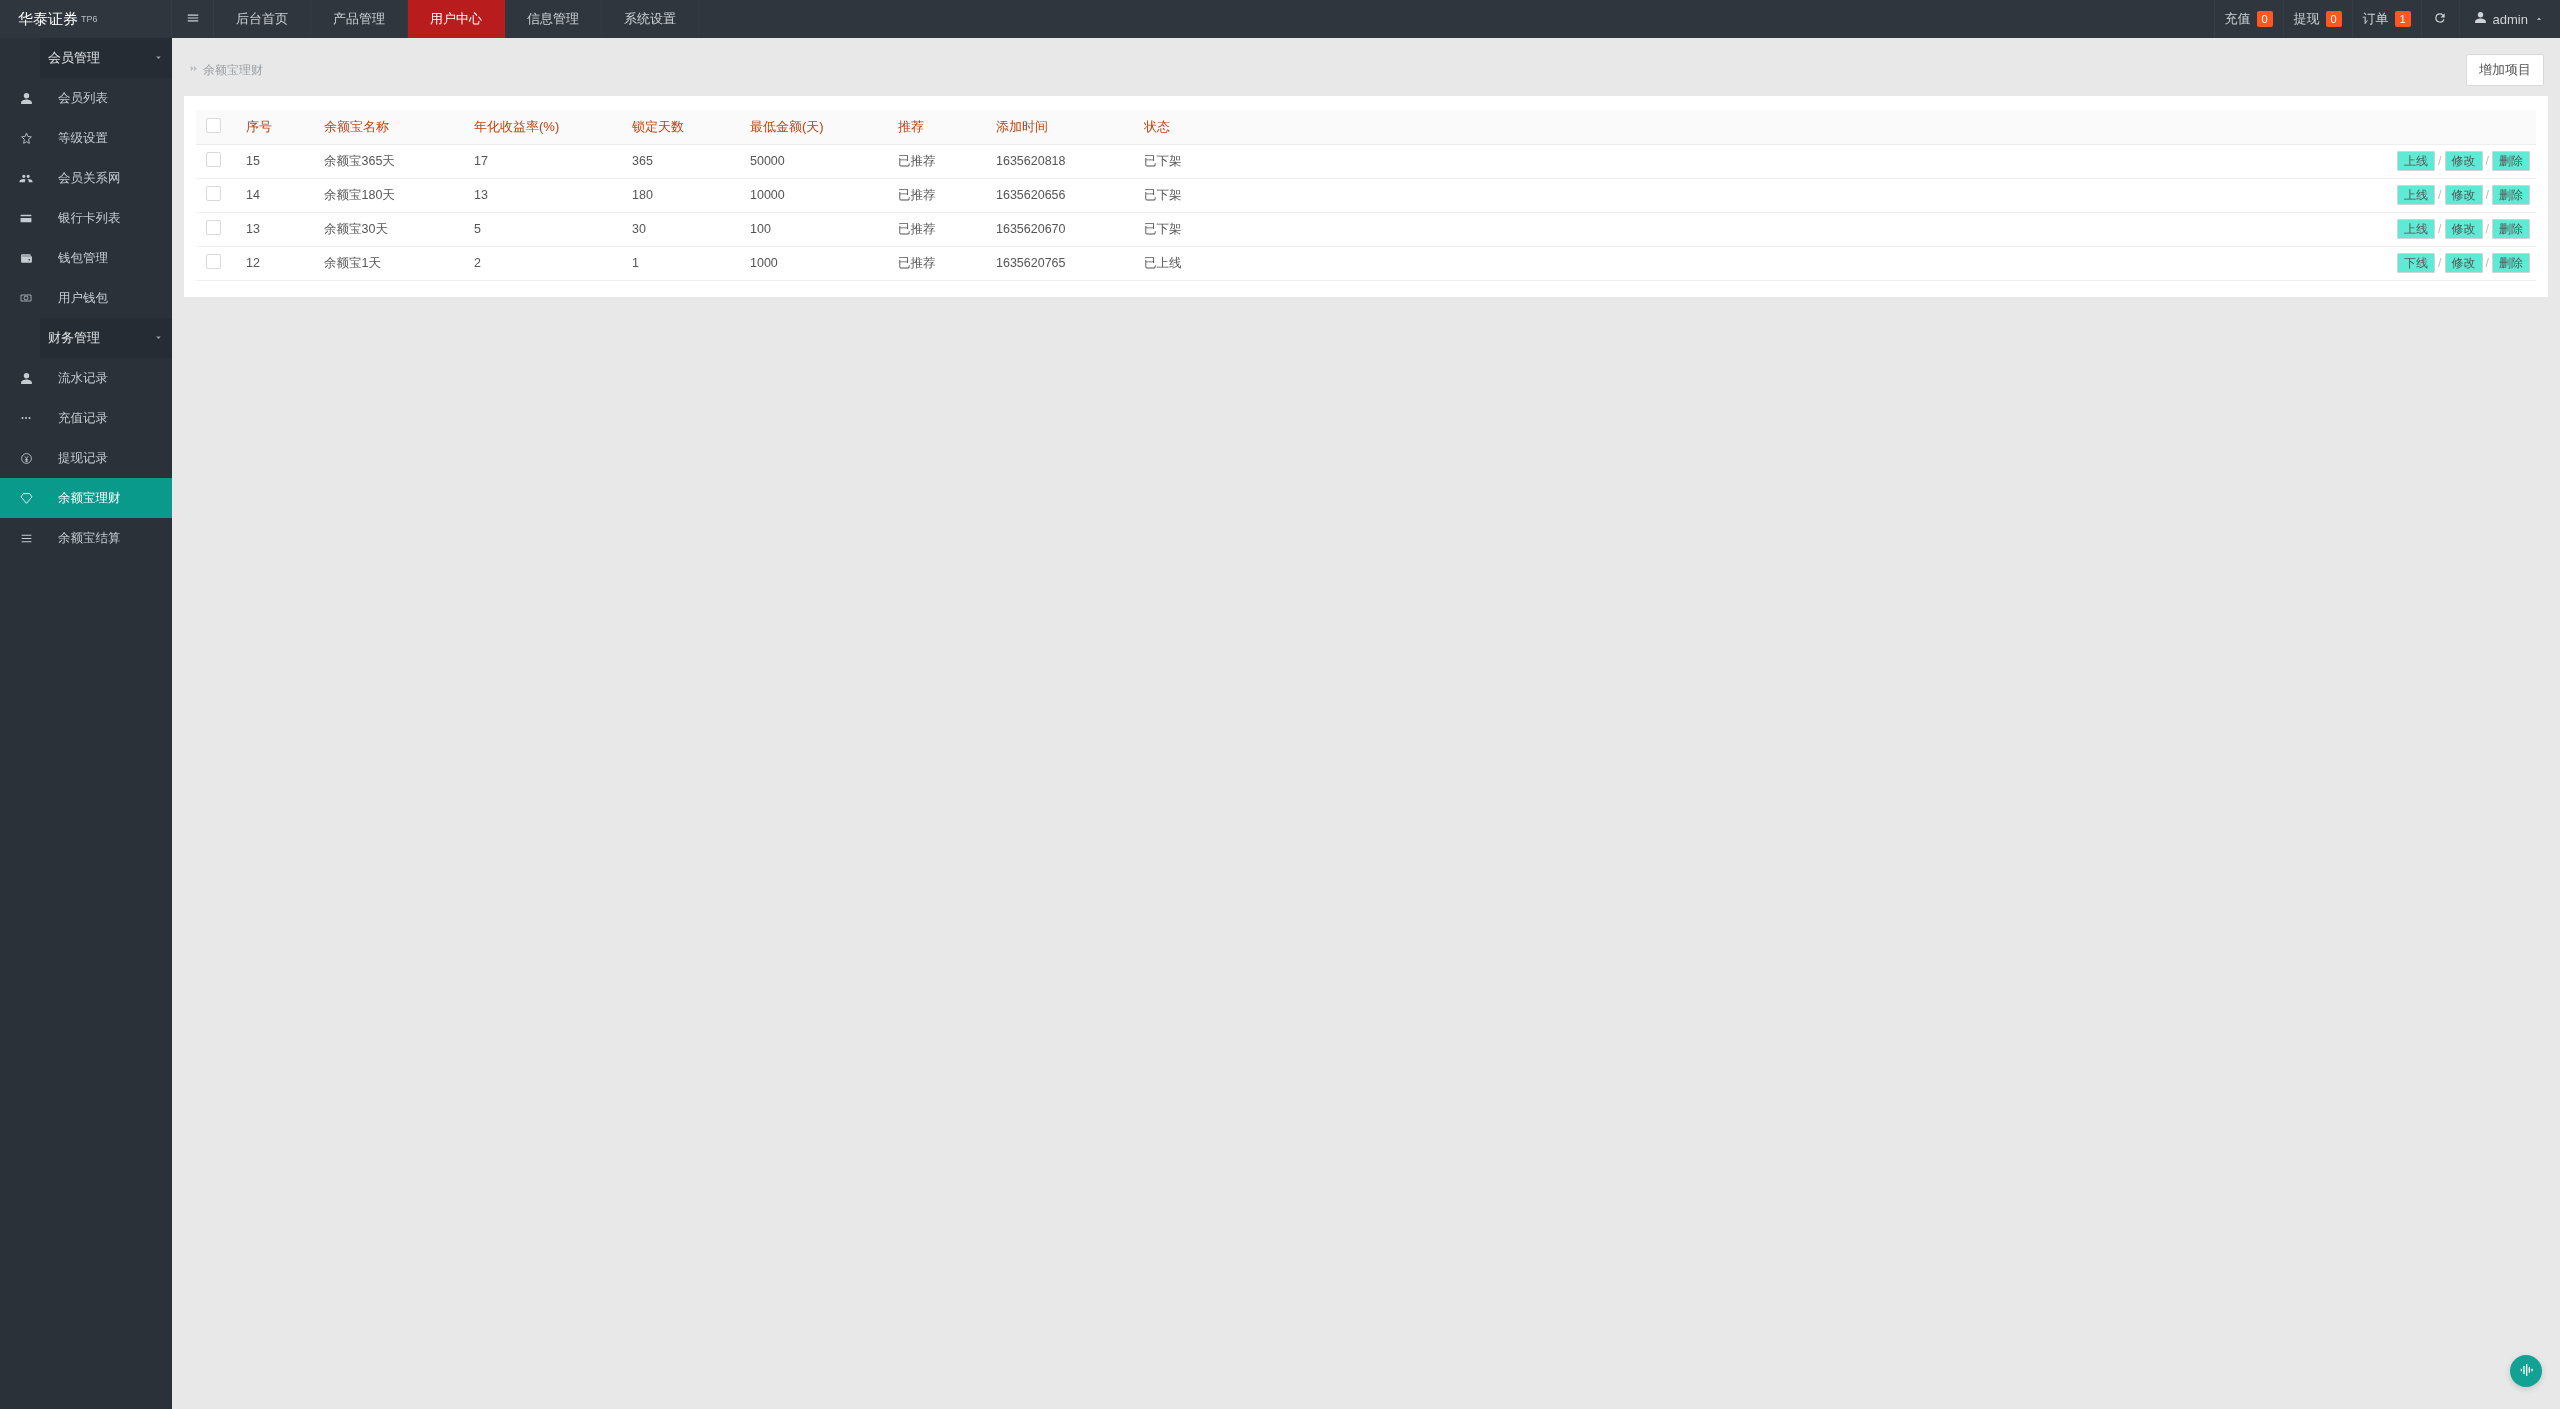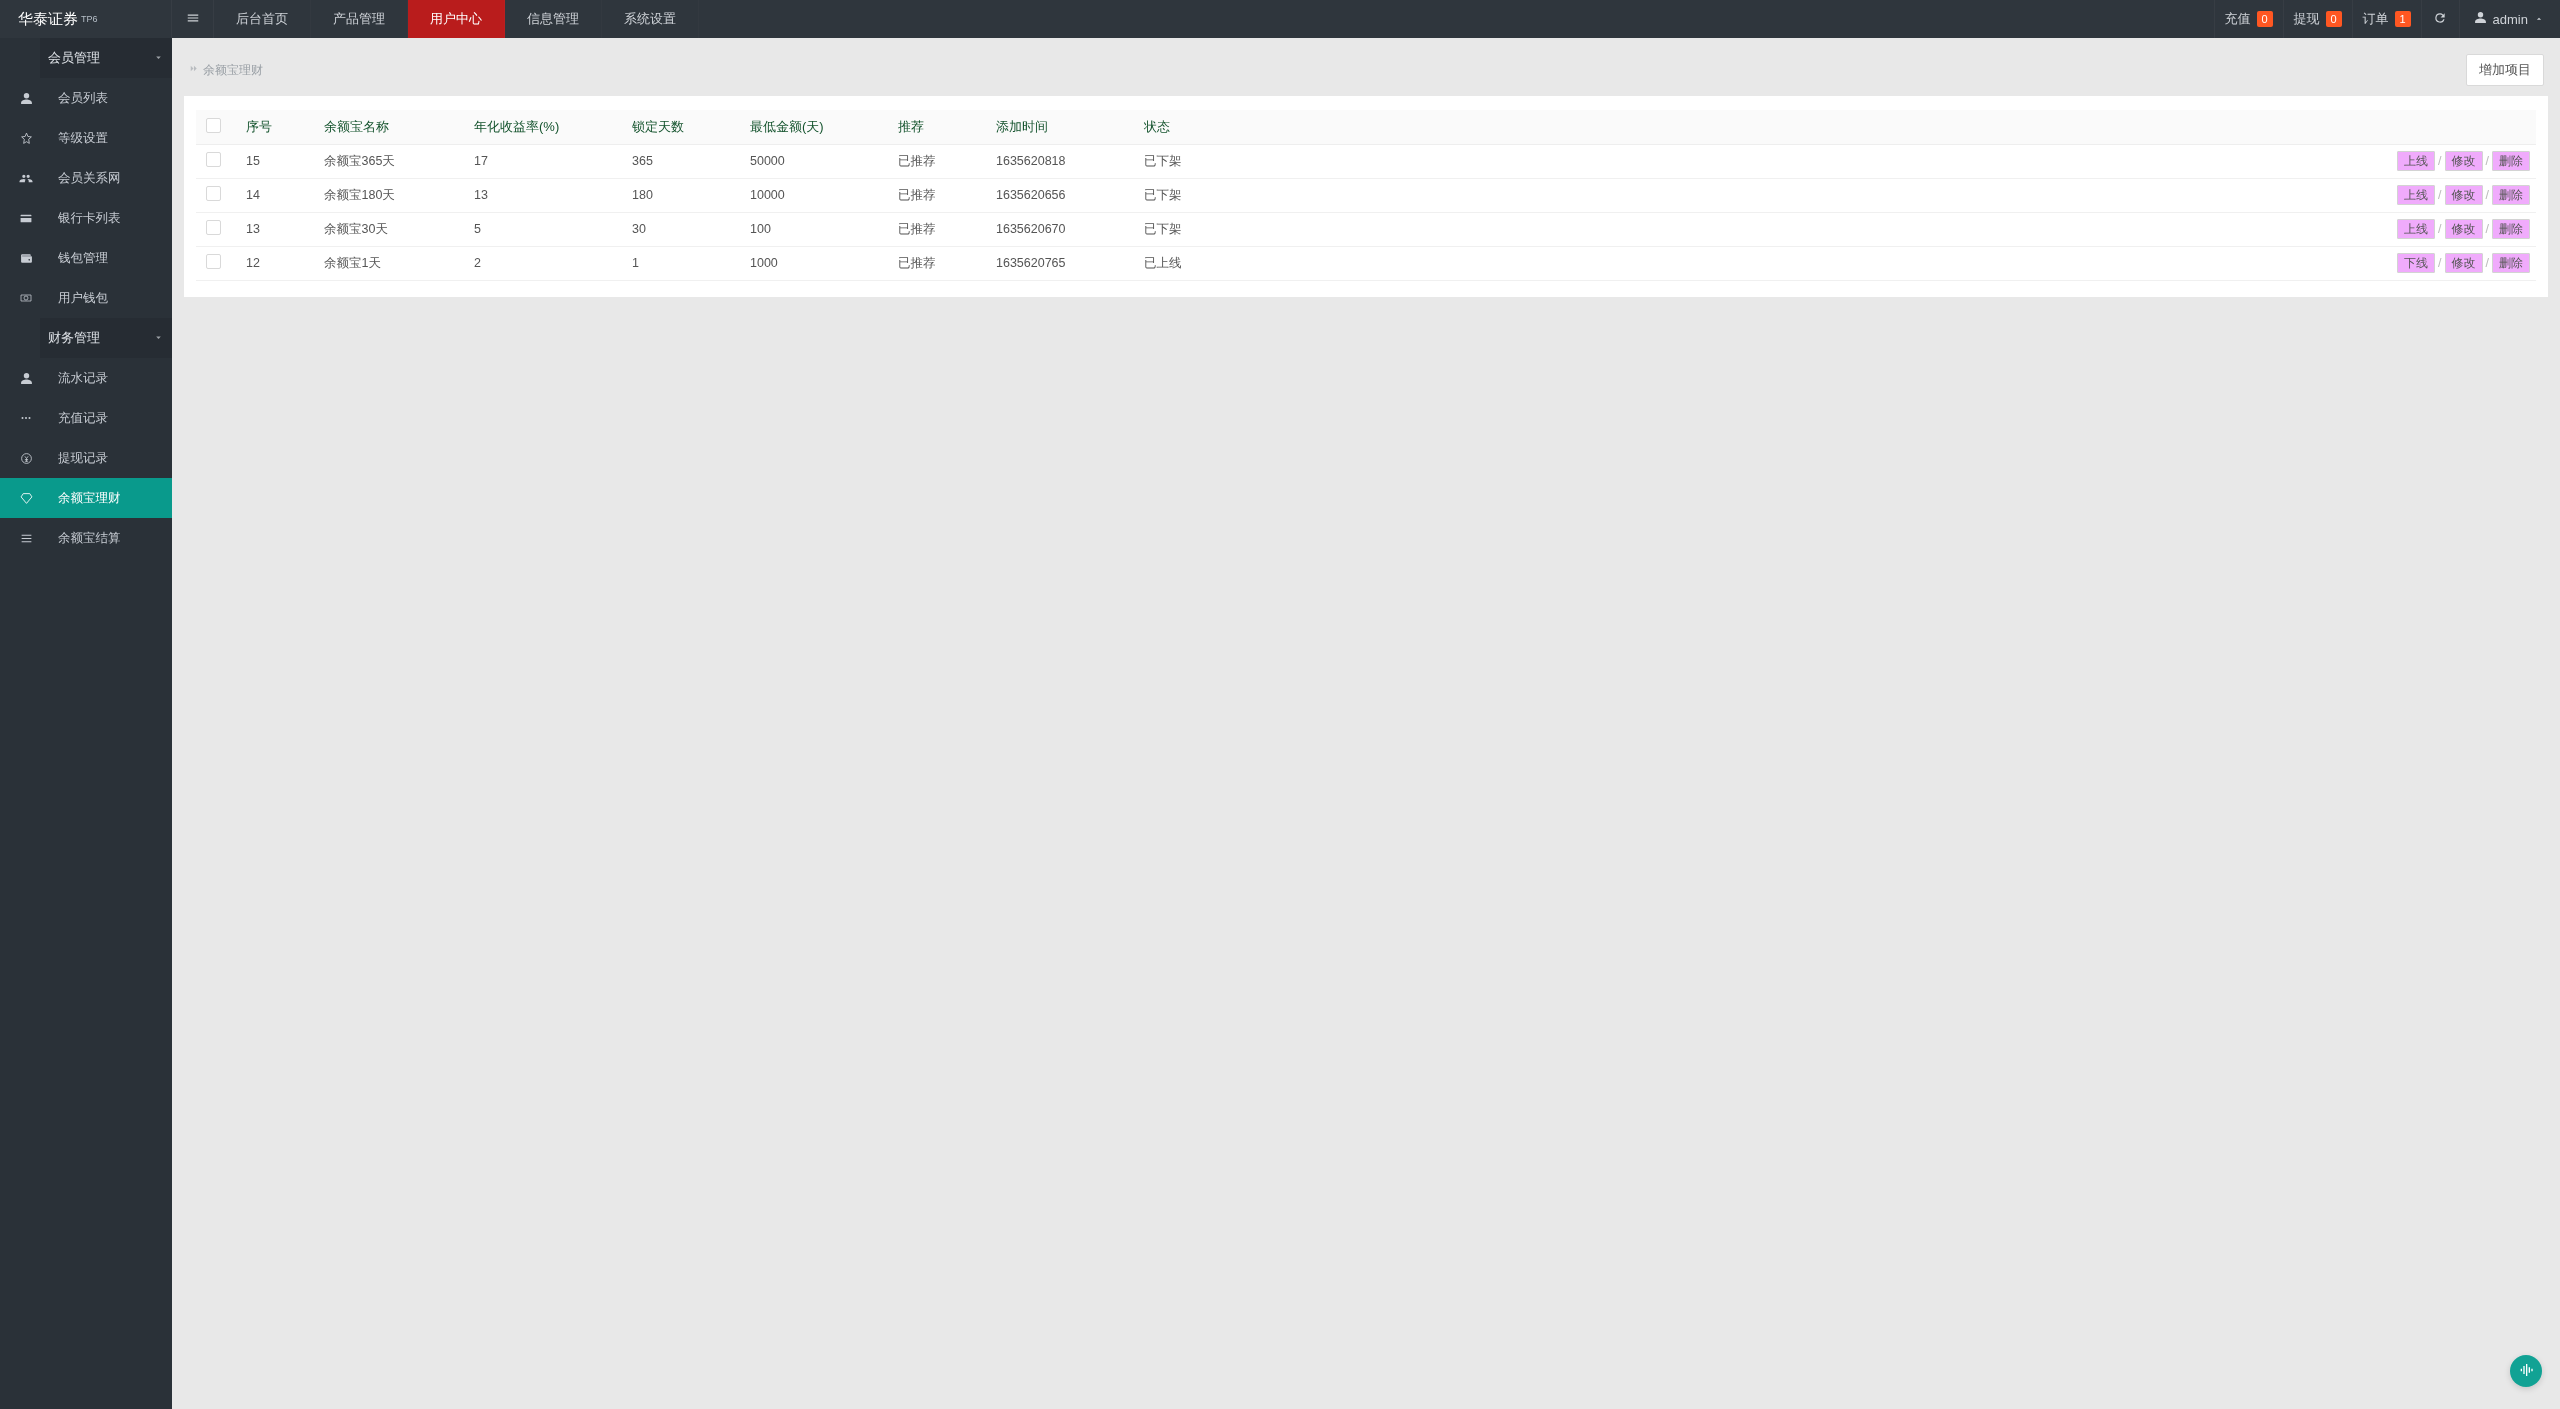--- a/index.html
+++ b/index.html
@@ -137,21 +137,21 @@
 
     .panel { background: #fff; padding: 14px 12px 16px 12px; }
     table.data {
       width: 100%;
       border-collapse: collapse;
       table-layout: fixed;
     }
     table.data thead th {
       background: #fafafa;
       font-weight: 400;
-      color: #14532d;
+      color: #c2410c;
       font-size: 13px;
       text-align: left;
       height: 34px;
       padding: 0 10px;
       border-bottom: 1px solid #eee;
     }
     table.data tbody td {
       height: 34px;
       padding: 0 10px;
       font-size: 12.5px;
@@ -167,21 +167,21 @@
       cursor: pointer;
     }
     .mini-btn {
       display: inline-block;
       border: 1px solid #d3d3d3;
       padding: 1px 6px;
       font-size: 12px;
       color: #555;
       border-radius: 1px;
       cursor: pointer;
-      background: #f0abfc;
+      background: #5eead4;
       line-height: 1.4;
     }
     .action-sep { color: #bbb; margin: 0 3px; }
 
     .pager-text { margin-top: 10px; font-size: 13px; color: #555; }
 
     
     .float-bubble {
       position: fixed;
       right: 18px;

